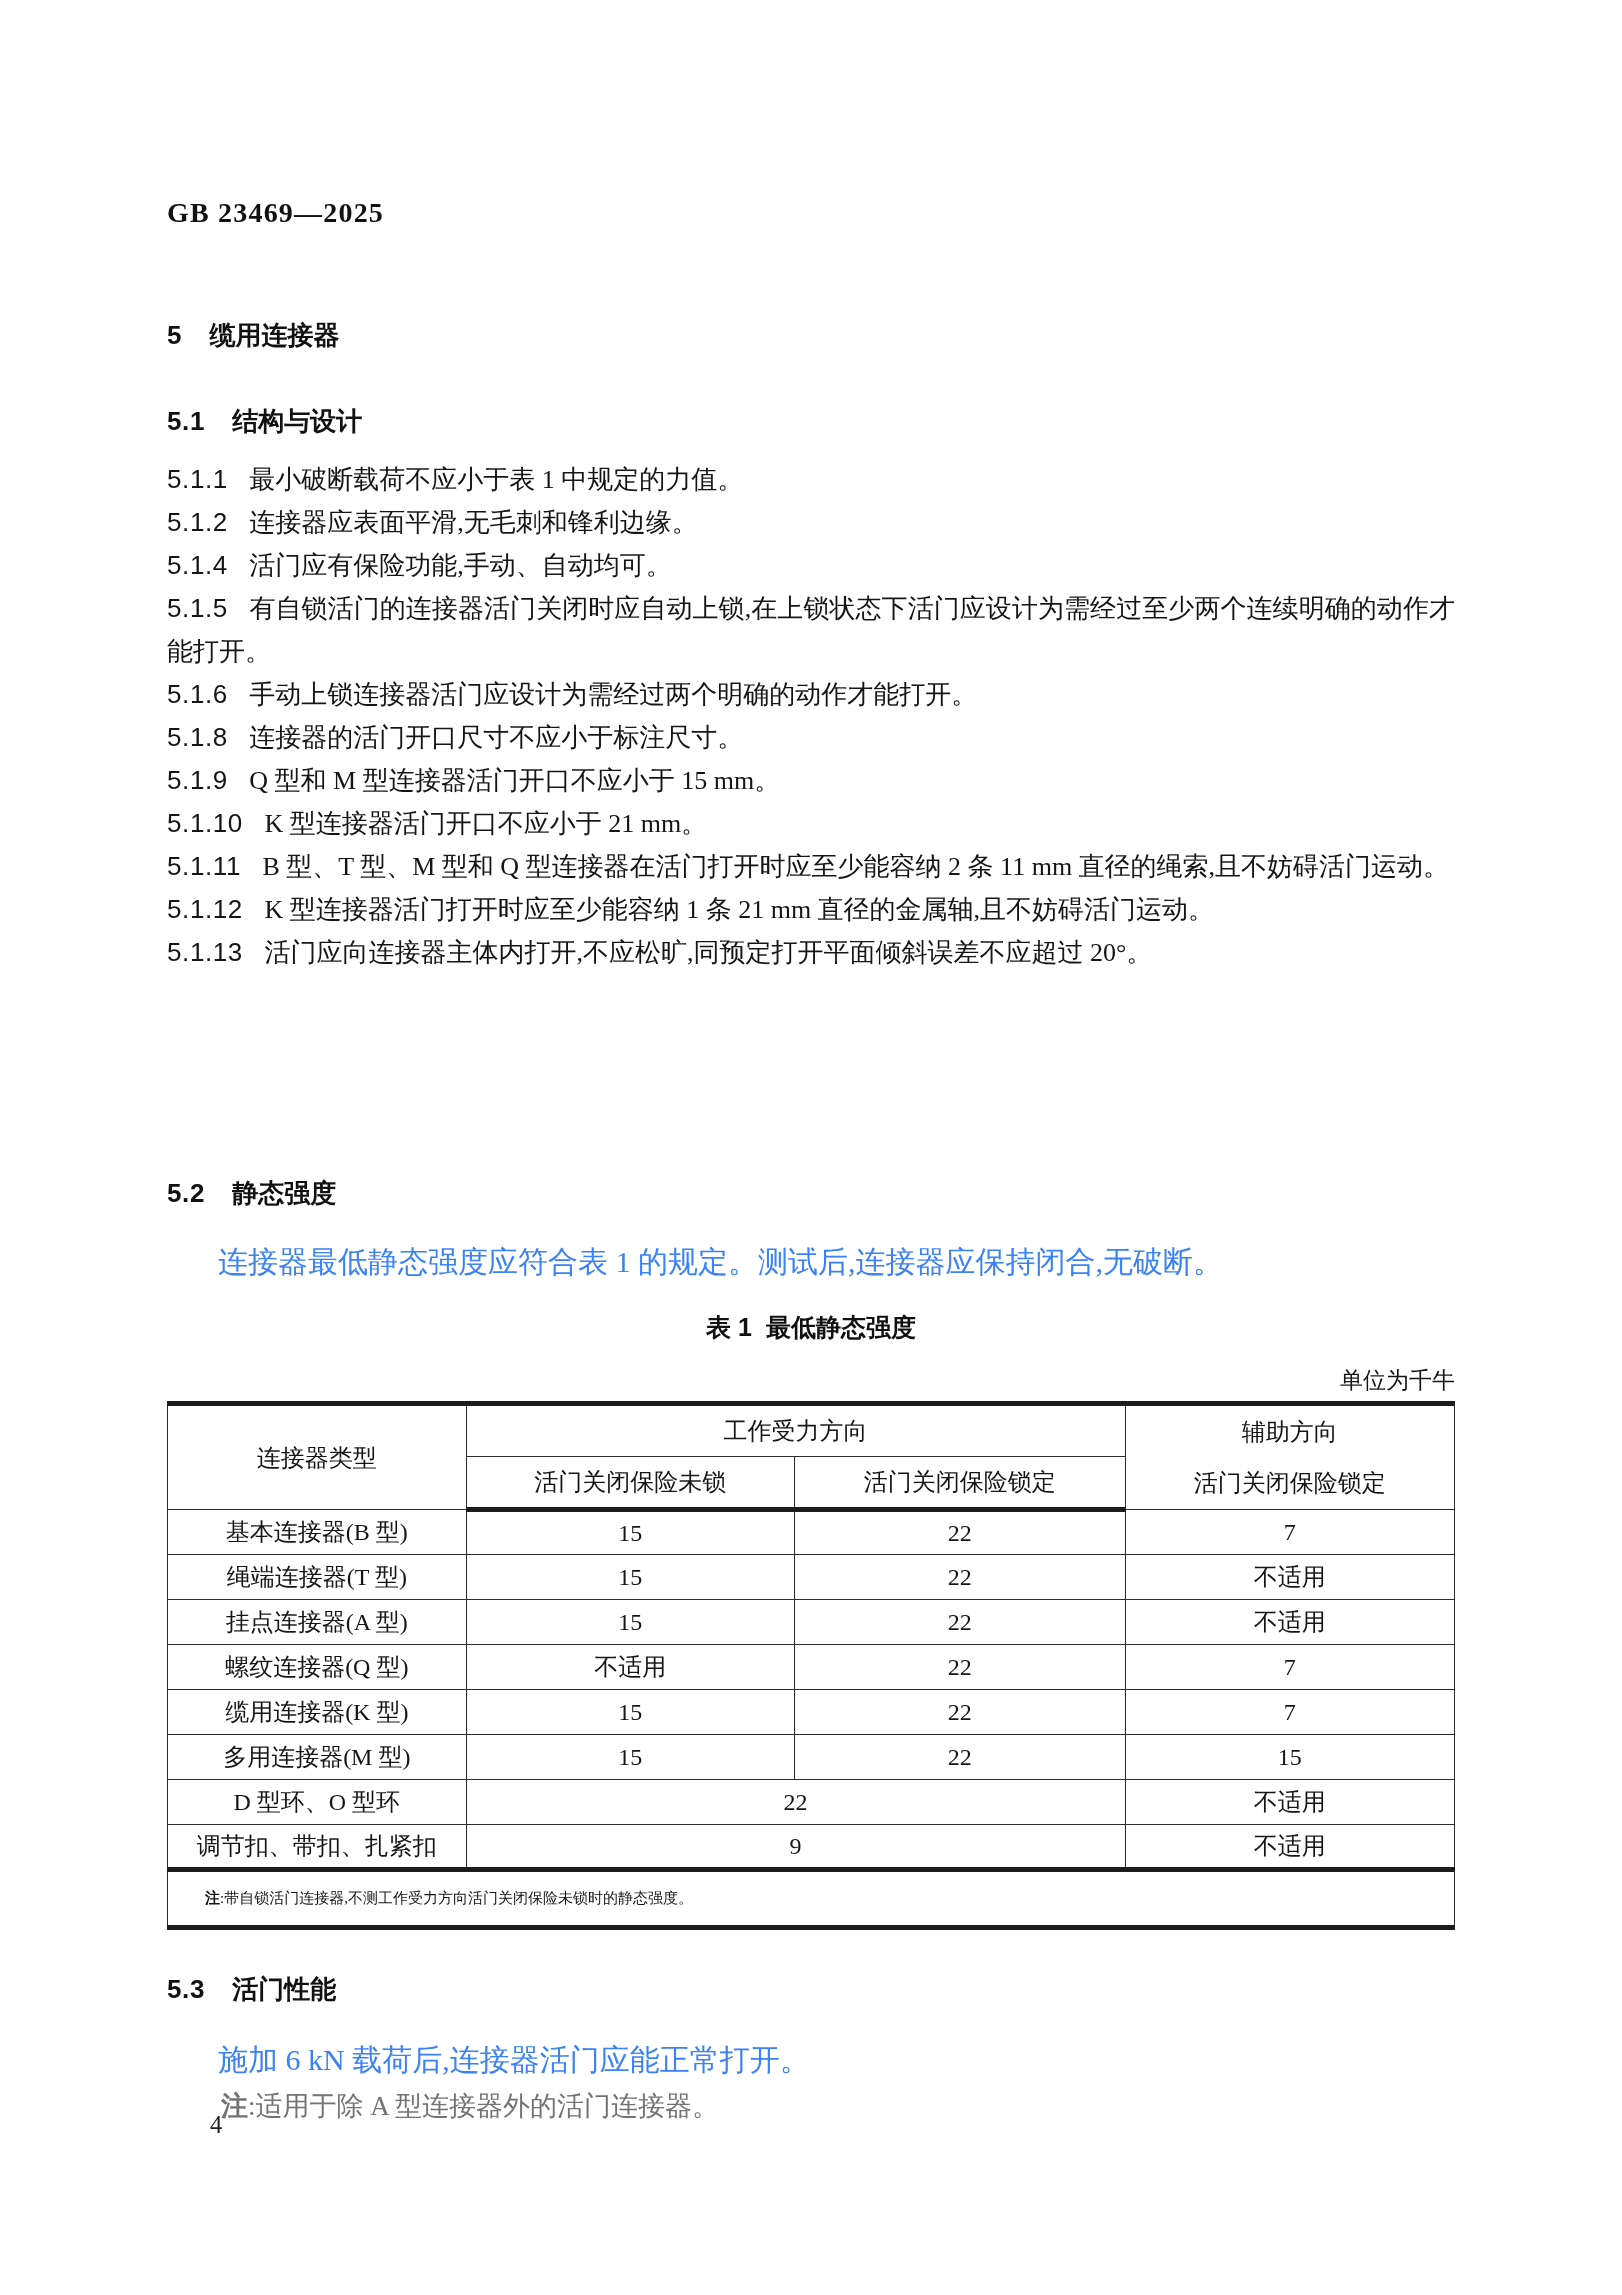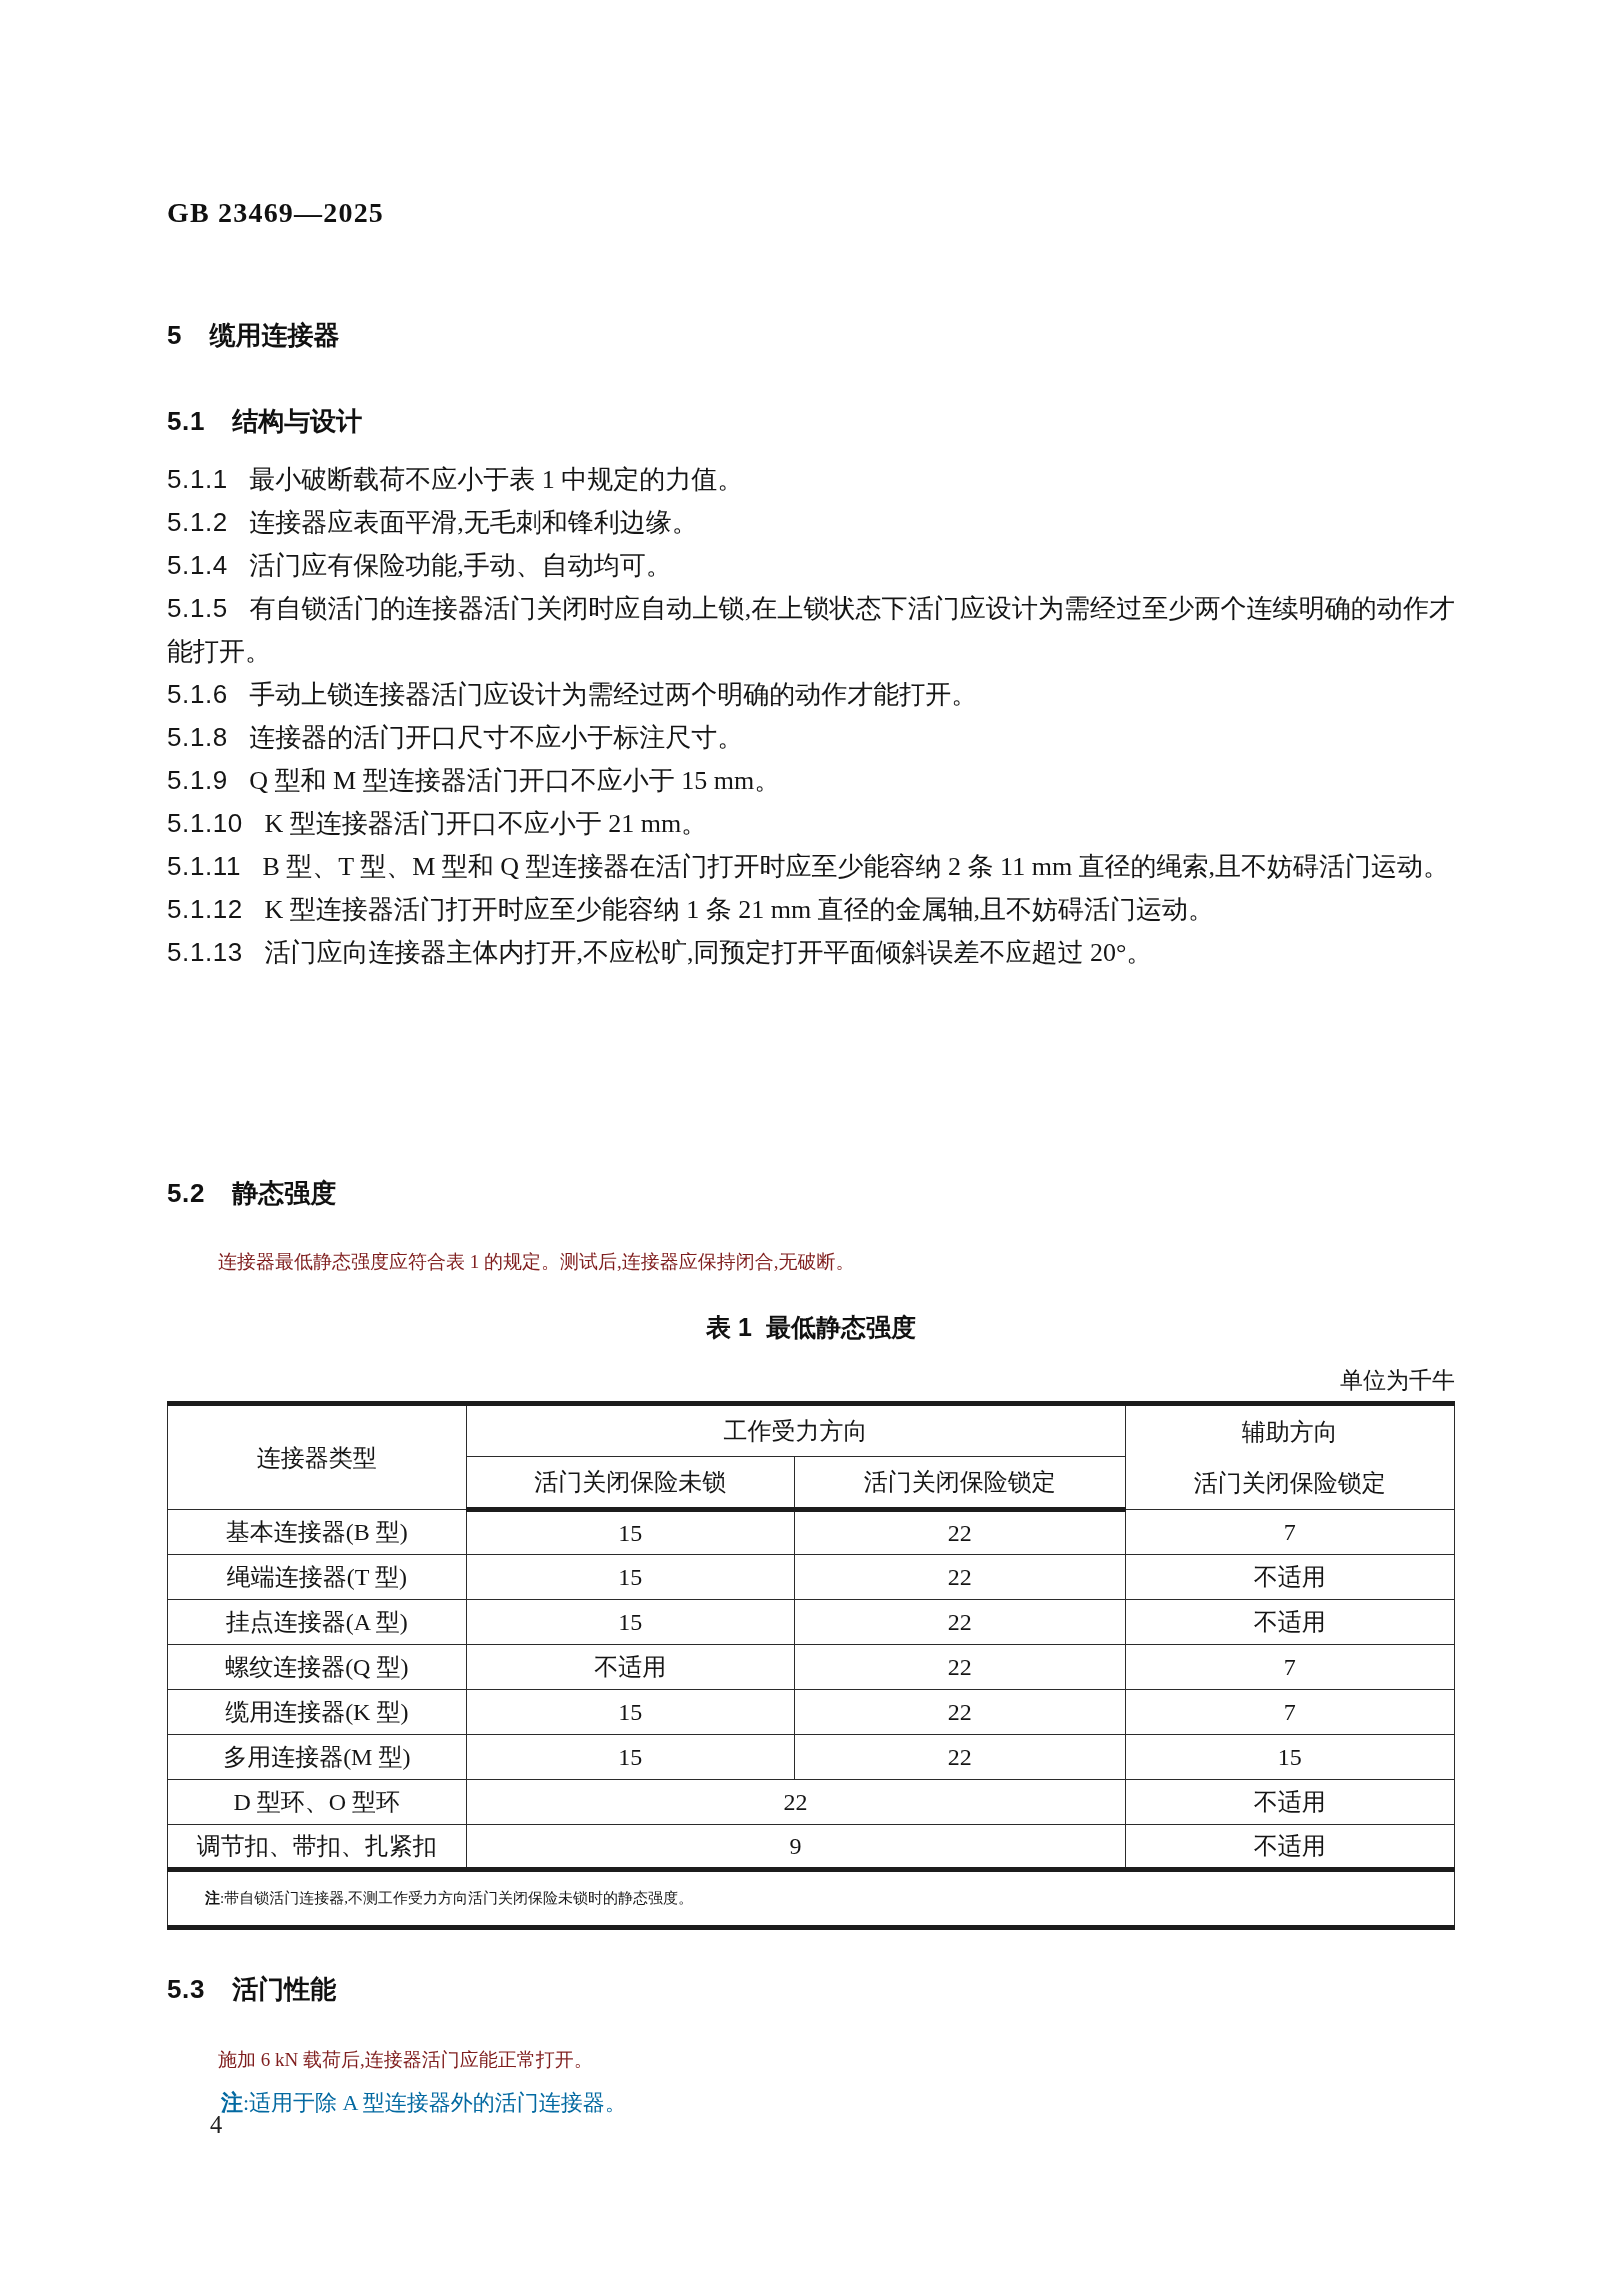--- a/index.html
+++ b/index.html
@@ -51,31 +51,31 @@
     color: #151515;
   }
   .clause .cnum {
     font-family: "Liberation Sans", "DejaVu Sans", sans-serif;
     letter-spacing: 0.6px;
     margin-right: 21.5px;
   }
 
   
   .para {
-    font-size: 19px;
+    font-size: 30px;
     line-height: 42px;
-    color: #7f1d1d;
+    color: #3b82f6;
   }
   #para52 { top: 1241px; text-indent: 51px; }
   #para53 { top: 2039px; text-indent: 51px; }
 
   
   .note {
-    font-size: 22px;
-    color: #0369a1;
+    font-size: 27px;
+    color: #737373;
   }
   #note53 { top: 2088px; padding-left: 54px; }
   .note-label {
     font-family: "Liberation Sans", "DejaVu Sans", sans-serif;
     font-weight: bold;
   }
 
   
   #tbl-caption {
     top: 1311px;

